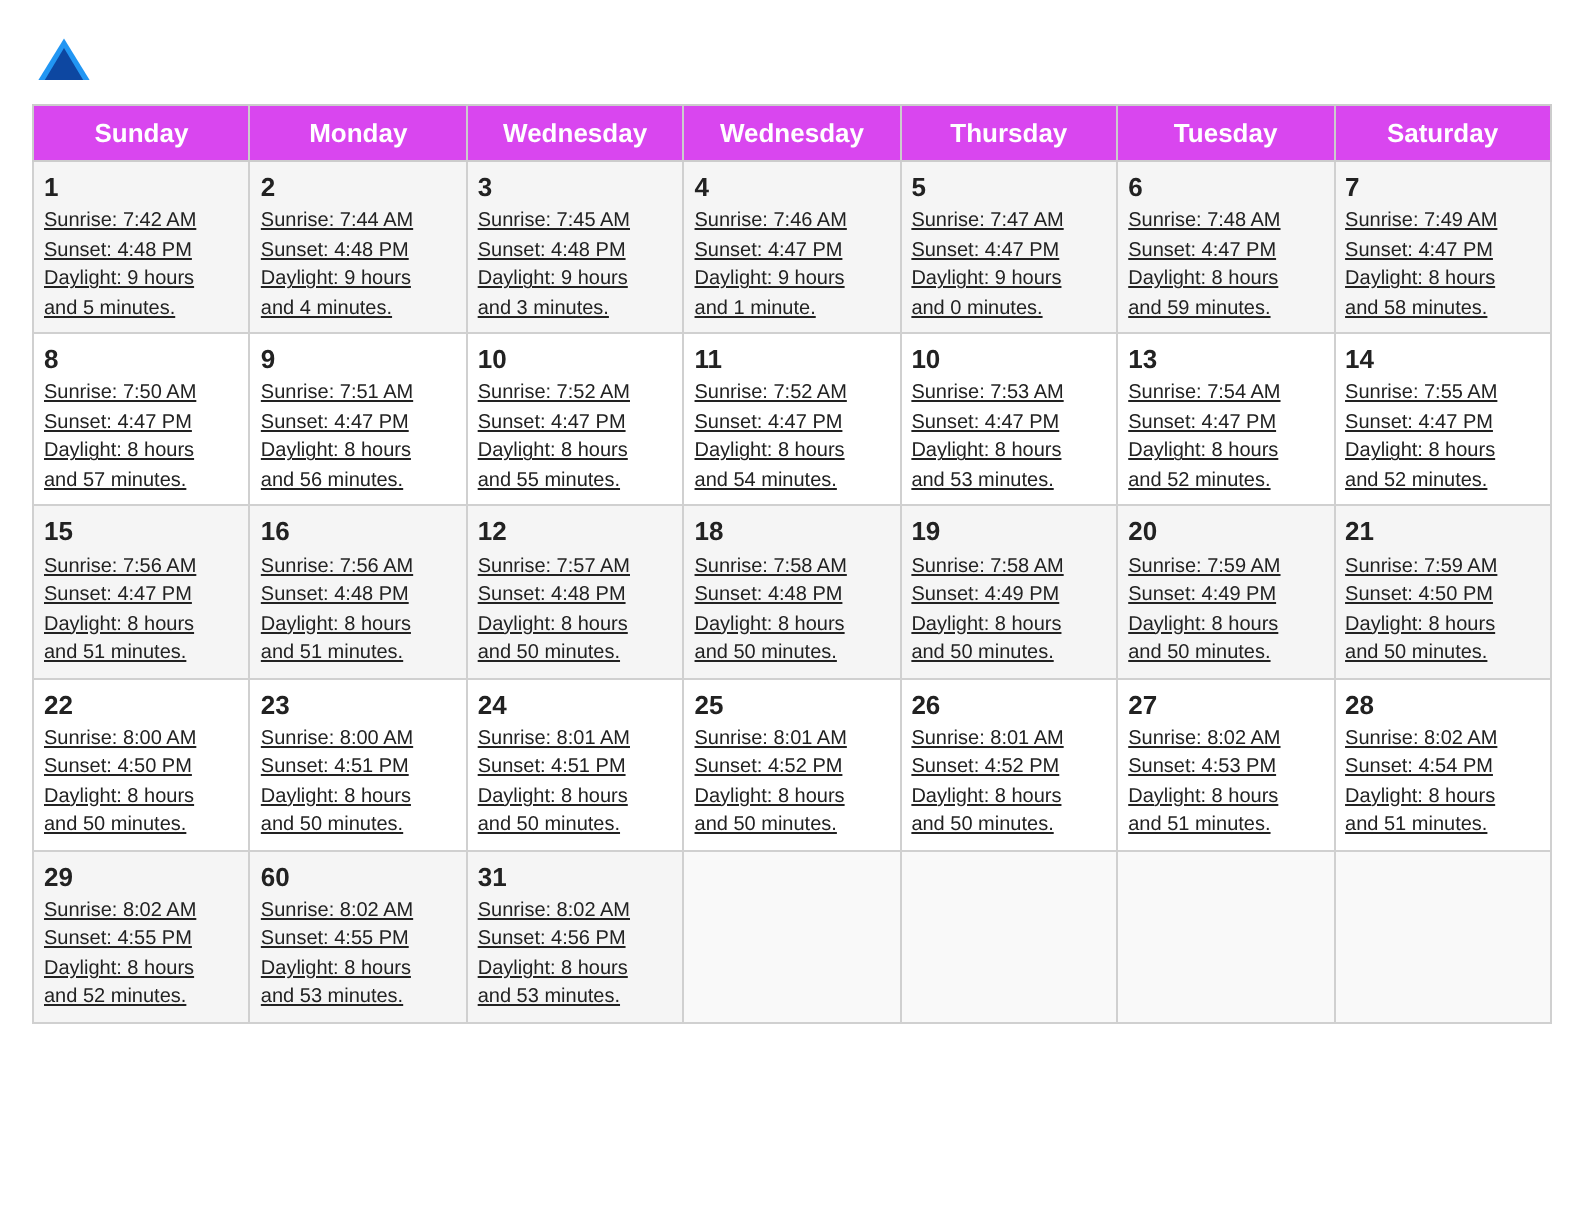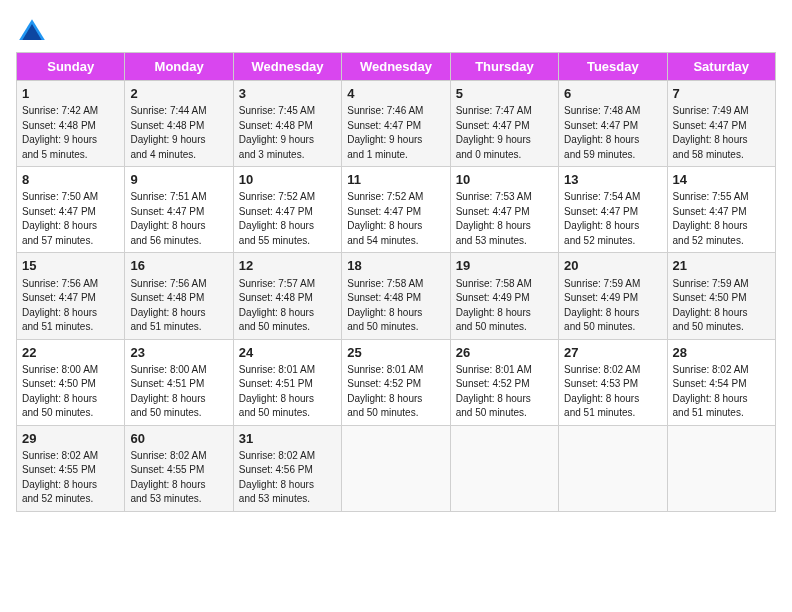--- a/index.html
+++ b/index.html
@@ -79,20 +79,21 @@
     }
     .day-num {
       font-size: 13px;
       font-weight: bold;
       display: block;
       margin-bottom: 1px;
     }
     .cell-text {
       font-size: 10px;
       line-height: 1.45;
+      text-decoration: underline;
     }
     .empty-cell {
       background: #f9f9f9 !important;
     }
   </style>
 </head>
 <body>
 
 <div class="container">
   <div class="header-top">

